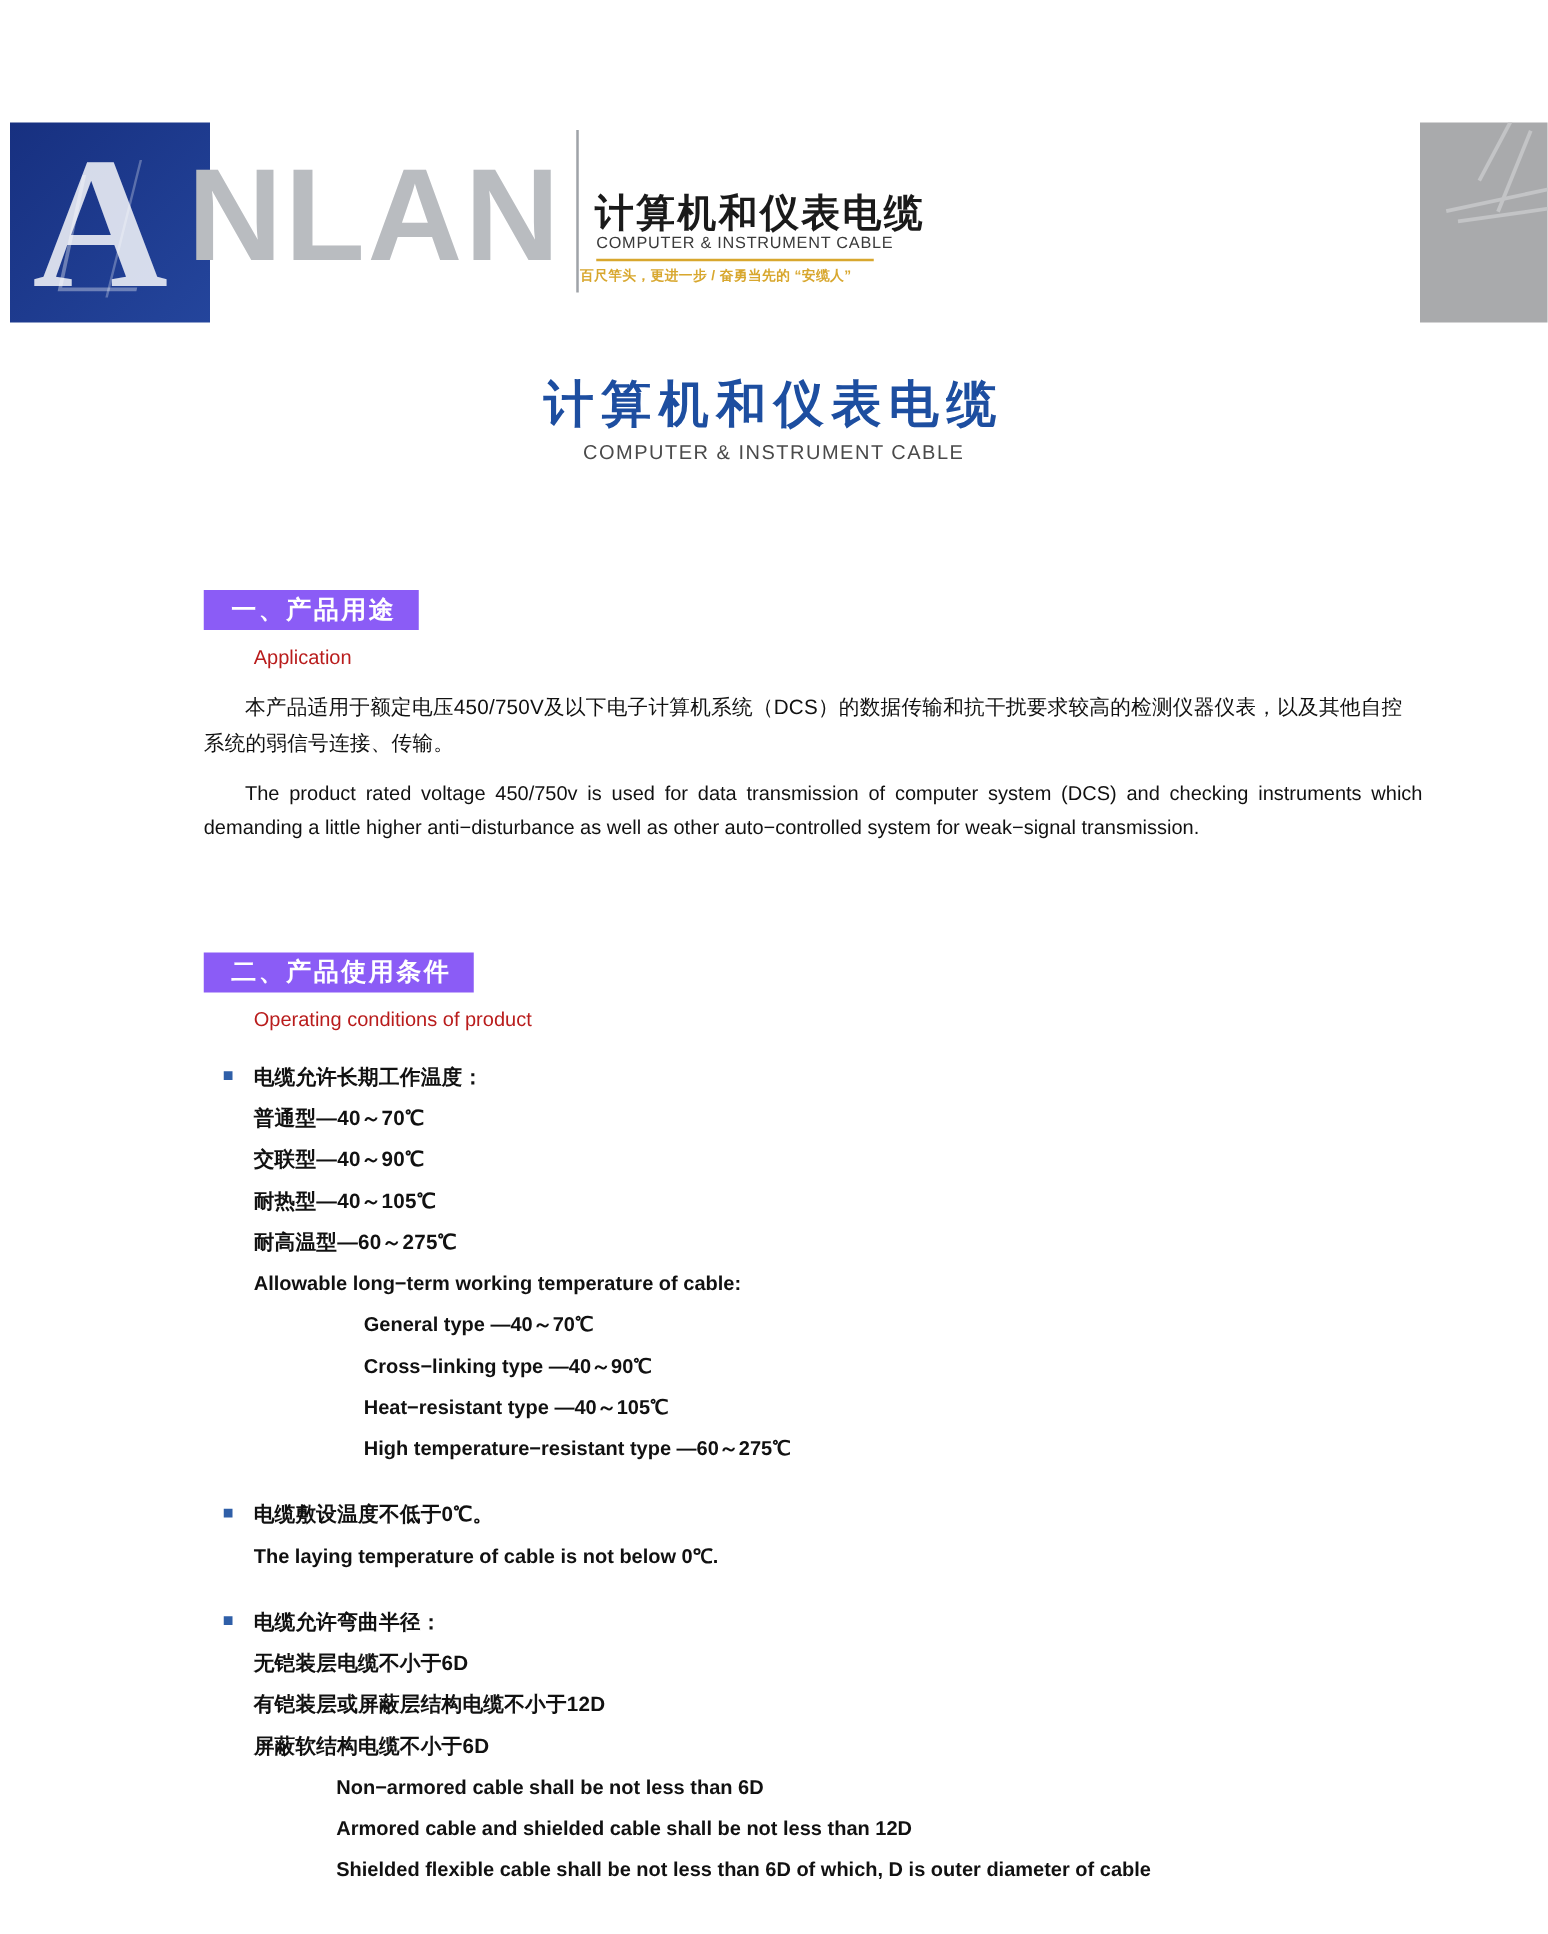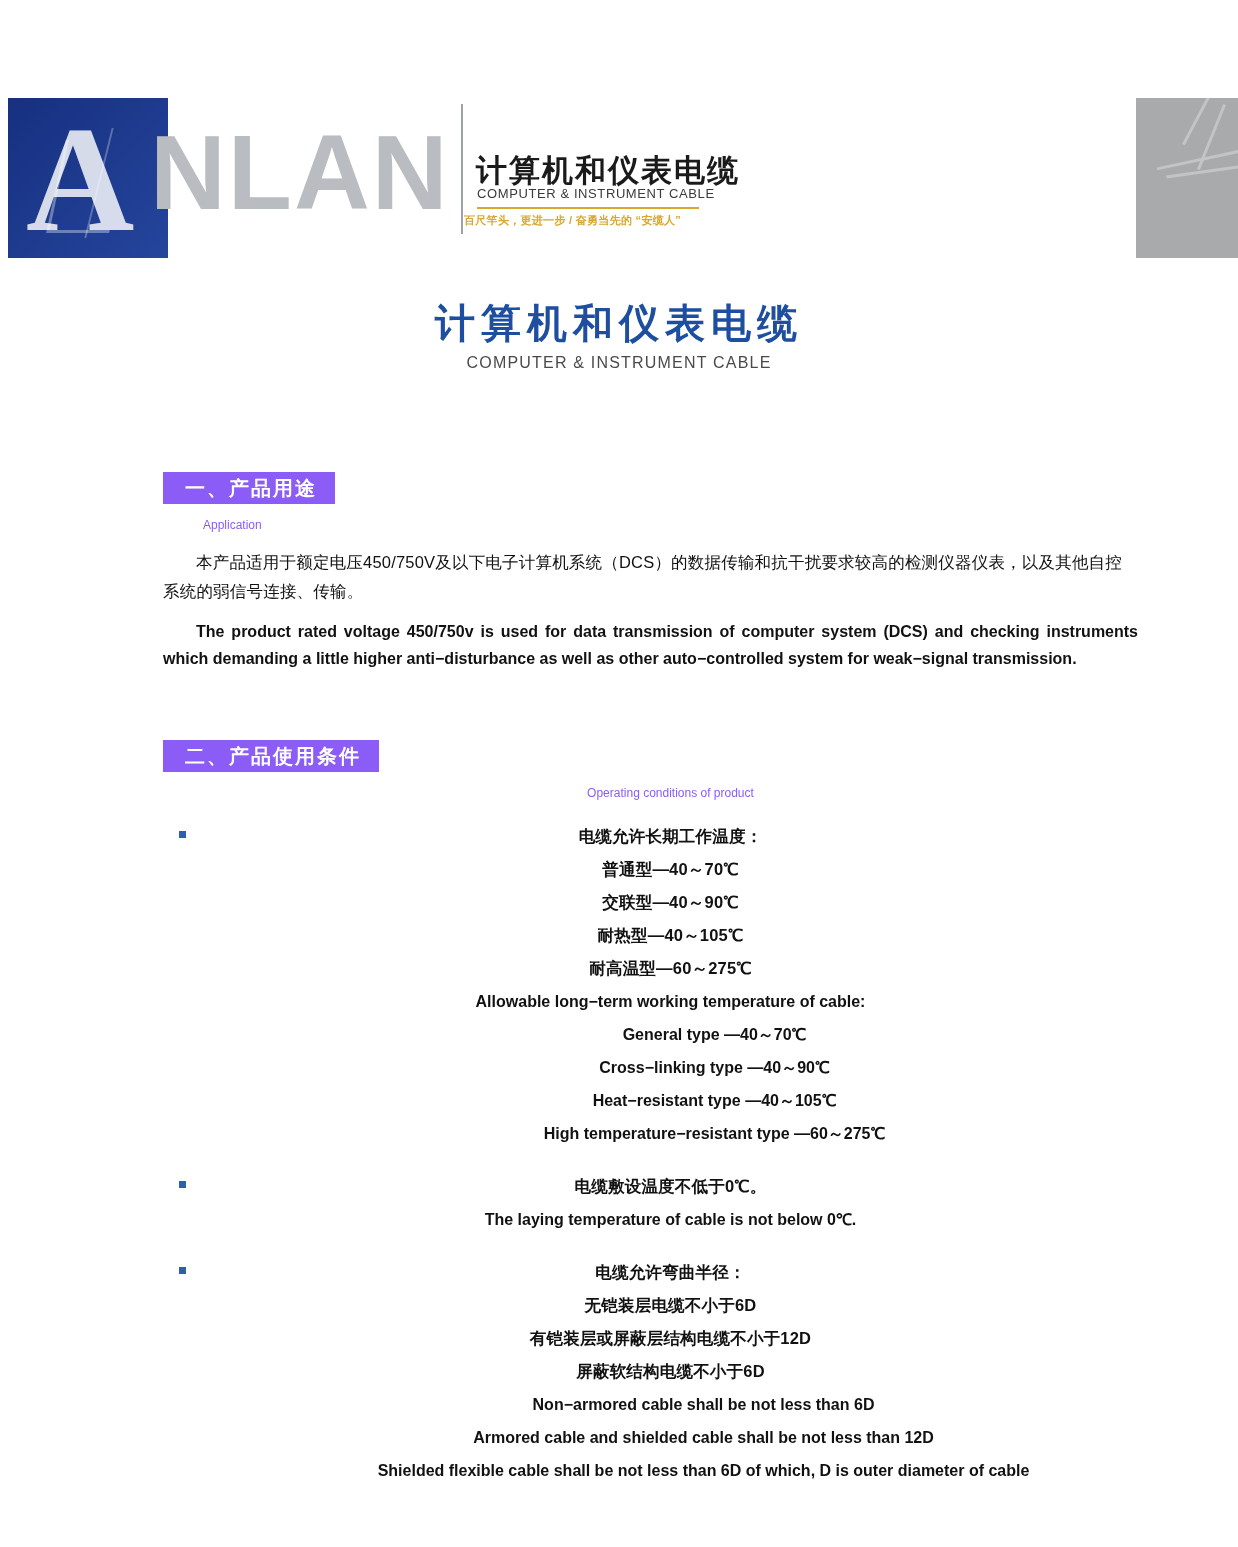--- a/index.html
+++ b/index.html
@@ -178,41 +178,40 @@
     padding: 0 18px 0 22px;
     line-height: 32px;
     box-sizing: border-box;
     white-space: nowrap;
   }
   .sec-head-wrap {
     position: relative;
   }
 
   .sec-sub {
-    font-size: 12px;
-    color: #8b5cf6;
+    font-size: 16px;
+    color: #b91c1c;
     margin: 14px 0 0 40px;
   }
 
   p.body-cn {
     font-size: 16.5px;
     line-height: 29px;
     margin: 16px 0 0 0;
     text-indent: 33px;
     color: #111;
     letter-spacing: 0.2px;
   }
   p.body-en {
     font-size: 16px;
     line-height: 27px;
     margin: 12px 0 0 0;
     text-align: justify;
     text-indent: 33px;
     color: #111;
-    font-weight: bold;
   }
 
   ul.bullets {
     list-style: none;
     margin: 10px 0 0 0;
     padding: 0;
   }
   ul.bullets > li {
     position: relative;
     padding-left: 40px;
@@ -279,21 +278,21 @@
     <div class="rule"></div>
     <div class="sec-head">
       <div class="tab">一、产品用途</div>
     </div>
   </div>
   <div class="sec-sub">Application</div>
   <p class="body-cn">本产品适用于额定电压450/750V及以下电子计算机系统（DCS）的数据传输和抗干扰要求较高的检测仪器仪表，以及其他自控系统的弱信号连接、传输。</p>
   <p class="body-en">The product rated voltage 450/750v is used for data transmission of computer system (DCS) and checking instruments which demanding a little higher anti−disturbance as well as other auto−controlled system for weak−signal transmission.</p>
 </div>
 
-<div class="section" style="top:740px;text-align:center;">
+<div class="section" style="top:762px;">
   <div class="sec-head-wrap">
     <div class="rule"></div>
     <div class="sec-head">
       <div class="tab">二、产品使用条件</div>
     </div>
   </div>
   <div class="sec-sub">Operating conditions of product</div>
 
   <ul class="bullets">
 

